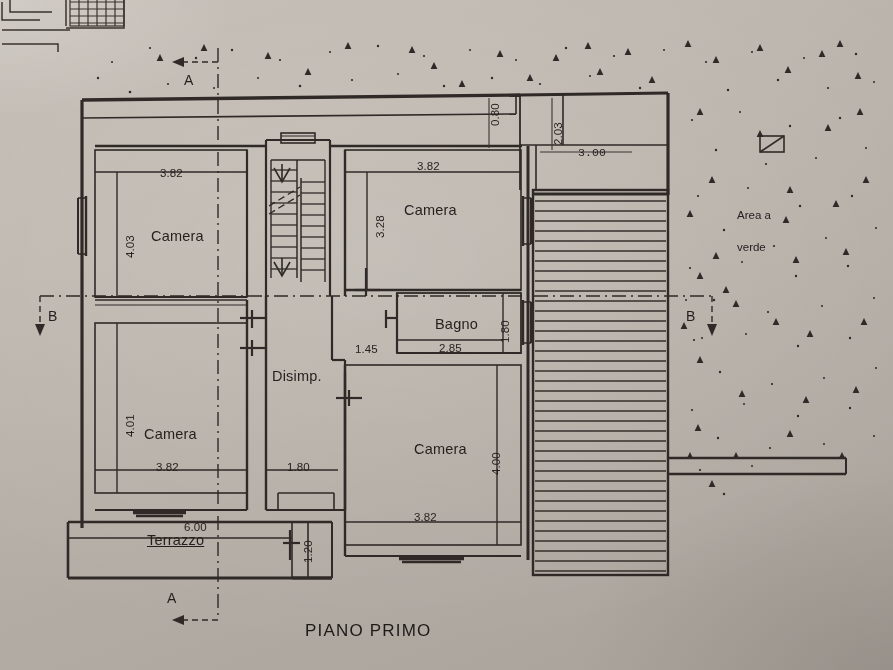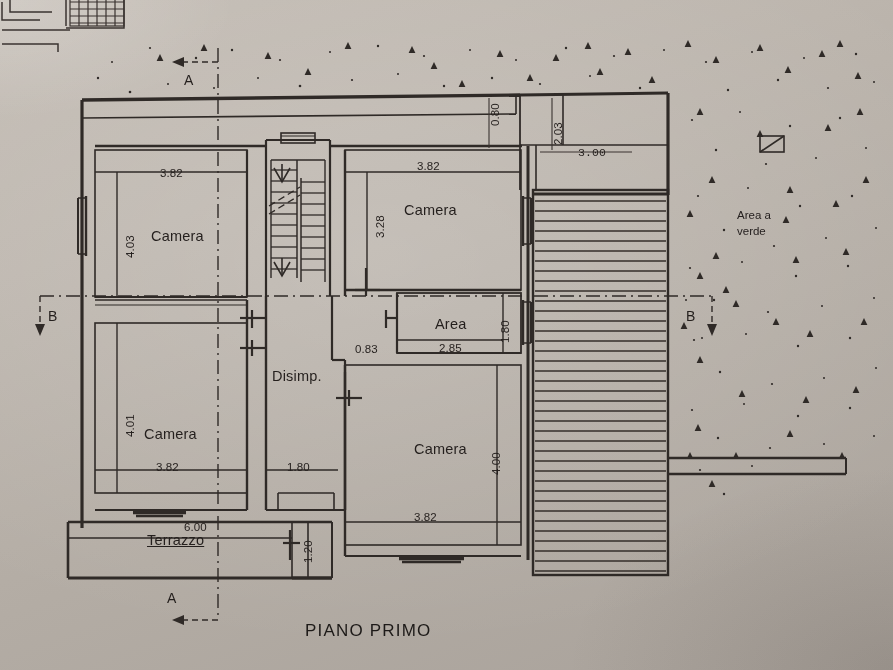--- a/index.html
+++ b/index.html
@@ -456,45 +456,45 @@
       <path d="M489 98 L489 148"></path>
       <path d="M552 98 L552 150"></path>
       <path d="M540 152 L632 152"></path>
     </g>
   </svg>
 
   <div class="lbl room blur" style="left:151px;top:228px;">Camera</div>
   <div class="lbl room blur" style="left:404px;top:202px;">Camera</div>
   <div class="lbl room blur" style="left:144px;top:426px;">Camera</div>
   <div class="lbl room blur" style="left:414px;top:441px;">Camera</div>
-  <div class="lbl room blur" style="left:435px;top:316px;">Area</div>
+  <div class="lbl room blur" style="left:435px;top:316px;">Bagno</div>
   <div class="lbl room blur" style="left:272px;top:368px;">Disimp.</div>
   <div class="lbl room blur" style="left:147px;top:532px;text-decoration:underline;">Terrazzo</div>
 
   <div class="lbl dim blur" style="left:160px;top:167px;">3.82</div>
   <div class="lbl dim blur" style="left:417px;top:160px;">3.82</div>
   <div class="lbl dim blur" style="left:156px;top:461px;">3.82</div>
   <div class="lbl dim blur" style="left:414px;top:511px;">3.82</div>
   <div class="lbl dim blur" style="left:439px;top:342px;">2.85</div>
-  <div class="lbl dim blur" style="left:355px;top:343px;">0.83</div>
+  <div class="lbl dim blur" style="left:355px;top:343px;">1.45</div>
   <div class="lbl dim blur" style="left:287px;top:461px;">1.80</div>
   <div class="lbl dim blur" style="left:184px;top:521px;">6.00</div>
   <div class="lbl dim blur" style="left:578px;top:146px;font-family:Liberation Mono, monospace;">3.00</div>
 
   <div class="lbl dim dimv blur" style="left:124px;top:258px;">4.03</div>
   <div class="lbl dim dimv blur" style="left:374px;top:238px;">3.28</div>
   <div class="lbl dim dimv blur" style="left:124px;top:437px;">4.01</div>
   <div class="lbl dim dimv blur" style="left:490px;top:475px;">4.00</div>
   <div class="lbl dim dimv blur" style="left:499px;top:343px;">1.80</div>
   <div class="lbl dim dimv blur" style="left:489px;top:126px;">0.80</div>
   <div class="lbl dim dimv blur" style="left:552px;top:145px;">2.03</div>
   <div class="lbl dim dimv blur" style="left:302px;top:563px;">1.20</div>
 
   <div class="lbl mark blur" style="left:184px;top:72px;">A</div>
   <div class="lbl mark blur" style="left:167px;top:590px;">A</div>
   <div class="lbl mark blur" style="left:48px;top:308px;">B</div>
   <div class="lbl mark blur" style="left:686px;top:308px;">B</div>
 
   <div class="lbl area blur" style="left:737px;top:208px;">Area a</div>
-  <div class="lbl area blur" style="left:737px;top:224px;">verde</div>
+  <div class="lbl area blur" style="left:737px;top:240px;">verde</div>
 
   <div class="lbl title blur" style="left:305px;top:621px;">PIANO PRIMO</div>
 </div>
 
 </body></html>

